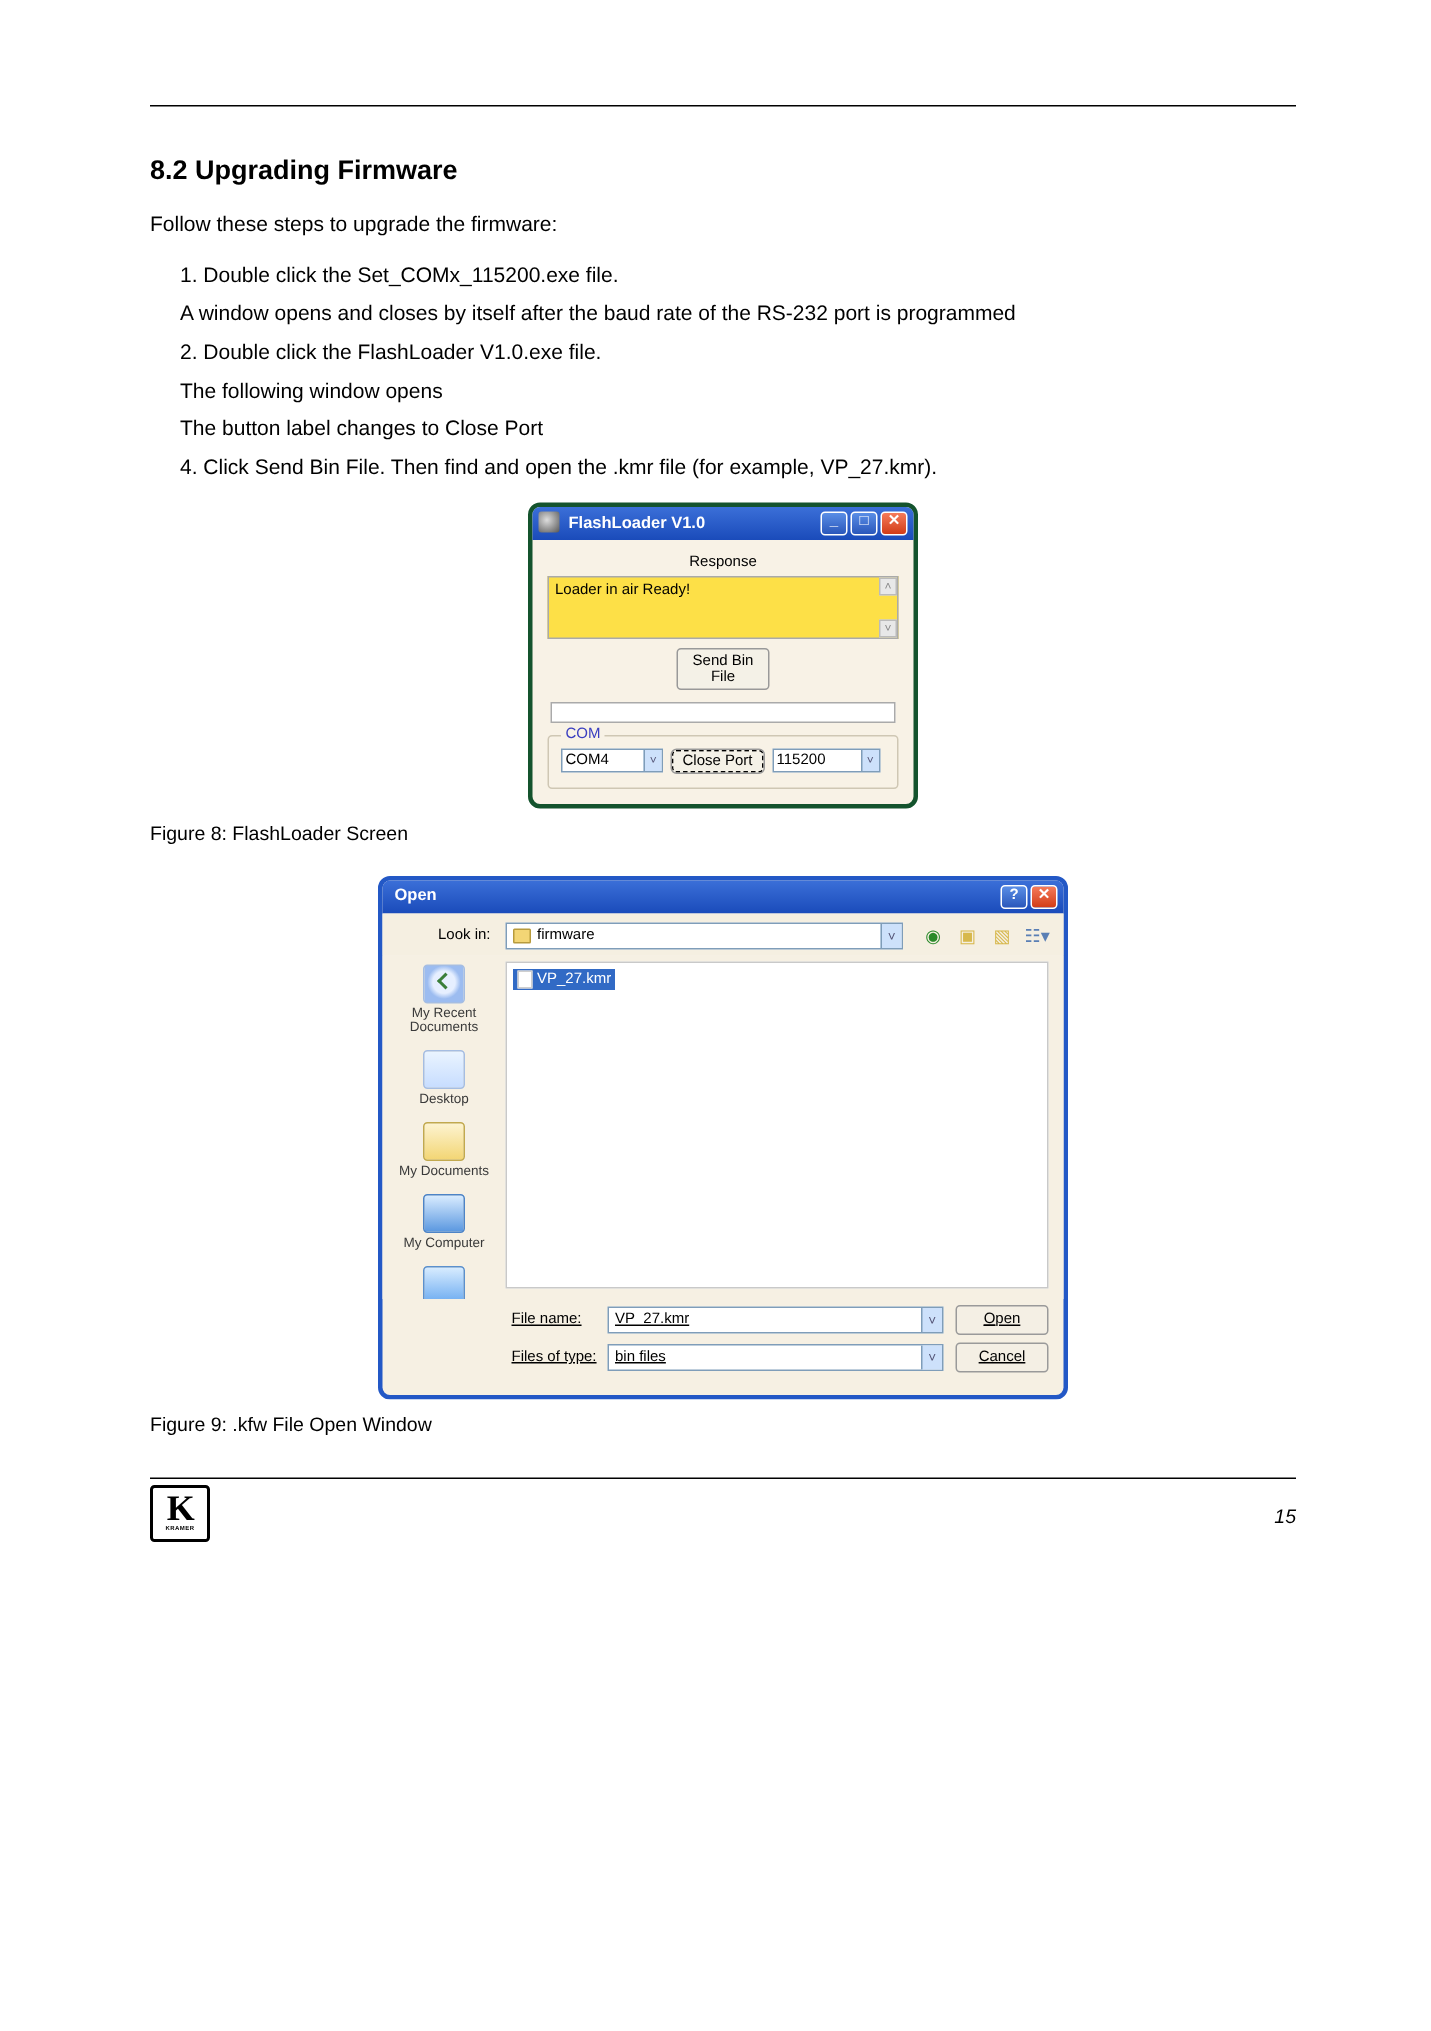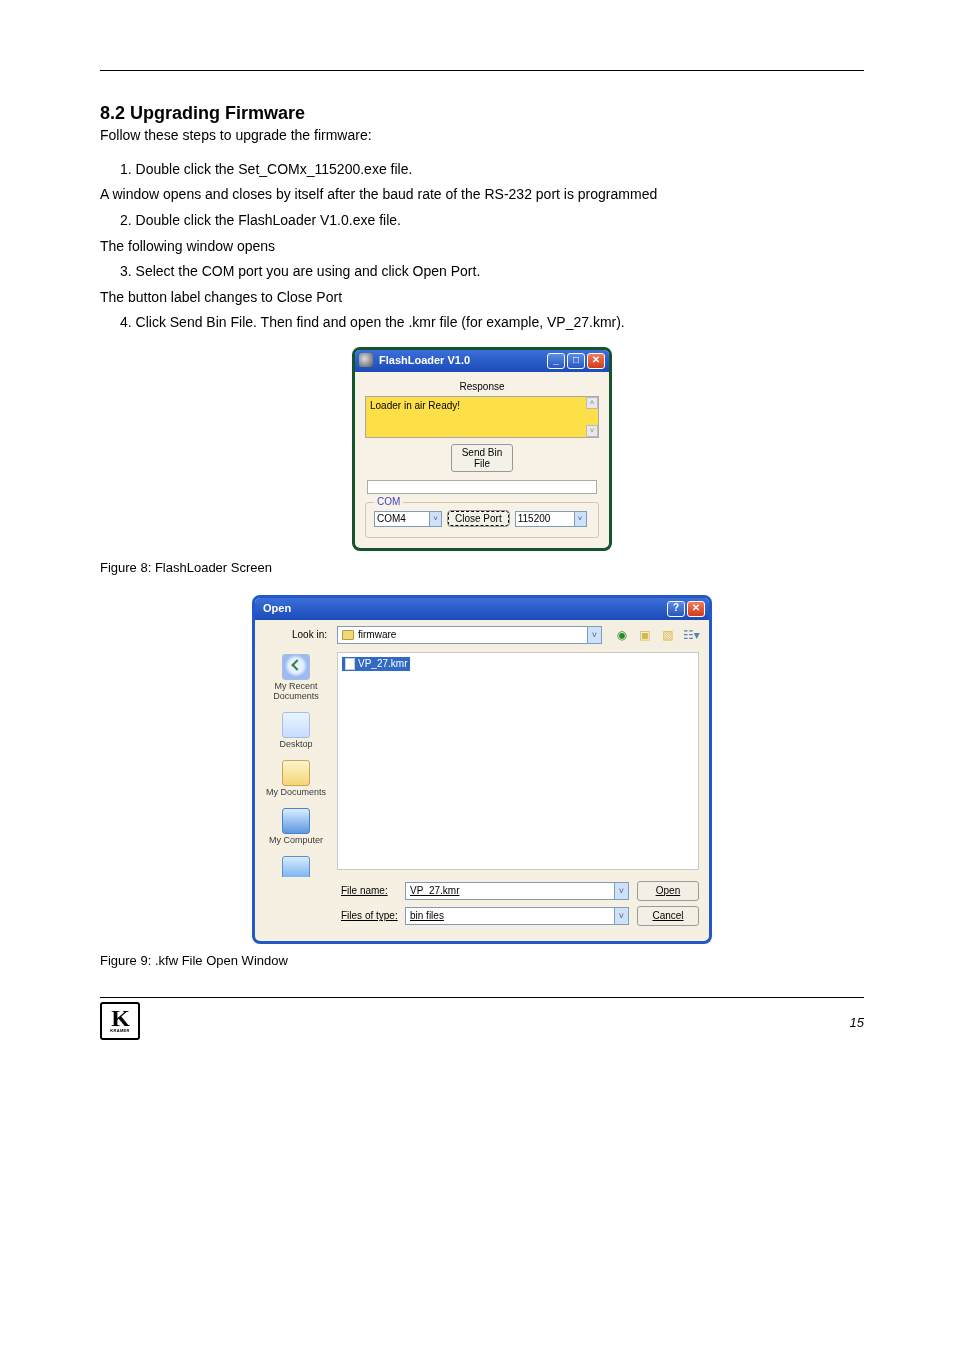--- a/index.html
+++ b/index.html
@@ -20,31 +20,33 @@
   }
   .top-rule {
     border-top: 1px solid #000;
     margin-bottom: 30px;
     margin-top: 10px;
     height: 1px;
   }
   .section-title {
     font-size: 18px;
     font-weight: bold;
+    margin-bottom: 14px;
   }
   .body-text {
     margin-bottom: 14px;
     font-size: 14px;
   }
   .numbered {
     margin-bottom: 6px;
     padding-left: 20px;
     font-size: 14px;
   }
   .sub-text {
+    margin-left: 20px;
     margin-bottom: 6px;
     font-size: 14px;
   }
   .figure {
     text-align: center;
     margin: 14px 0 8px;
   }
   .figure-caption {
     text-align: left;
     font-size: 13px;
@@ -393,21 +395,20 @@
   <div class="section-title">8.2 Upgrading Firmware</div>
 
   <div class="body-text">Follow these steps to upgrade the firmware:</div>
 
   <div class="numbered">1.  Double click the Set_COMx_115200.exe file.</div>
   <div class="sub-text">A window opens and closes by itself after the baud rate of the RS-232 port is programmed</div>
 
   <div class="numbered">2.  Double click the FlashLoader V1.0.exe file.</div>
   <div class="sub-text">The following window opens</div>
 
-  <div class="numbered">3.  Select the COM port you are using and click Open Port.</div>
   <div class="sub-text">The button label changes to Close Port</div>
 
   <div class="numbered">4.  Click Send Bin File. Then find and open the .kmr file (for example, VP_27.kmr).</div>
 
   <div class="figure">
     <div class="xp-window">
       <div class="xp-titlebar">
         <span class="xp-title-icon"></span>
         <span>FlashLoader V1.0</span>
         <span class="window-controls">

